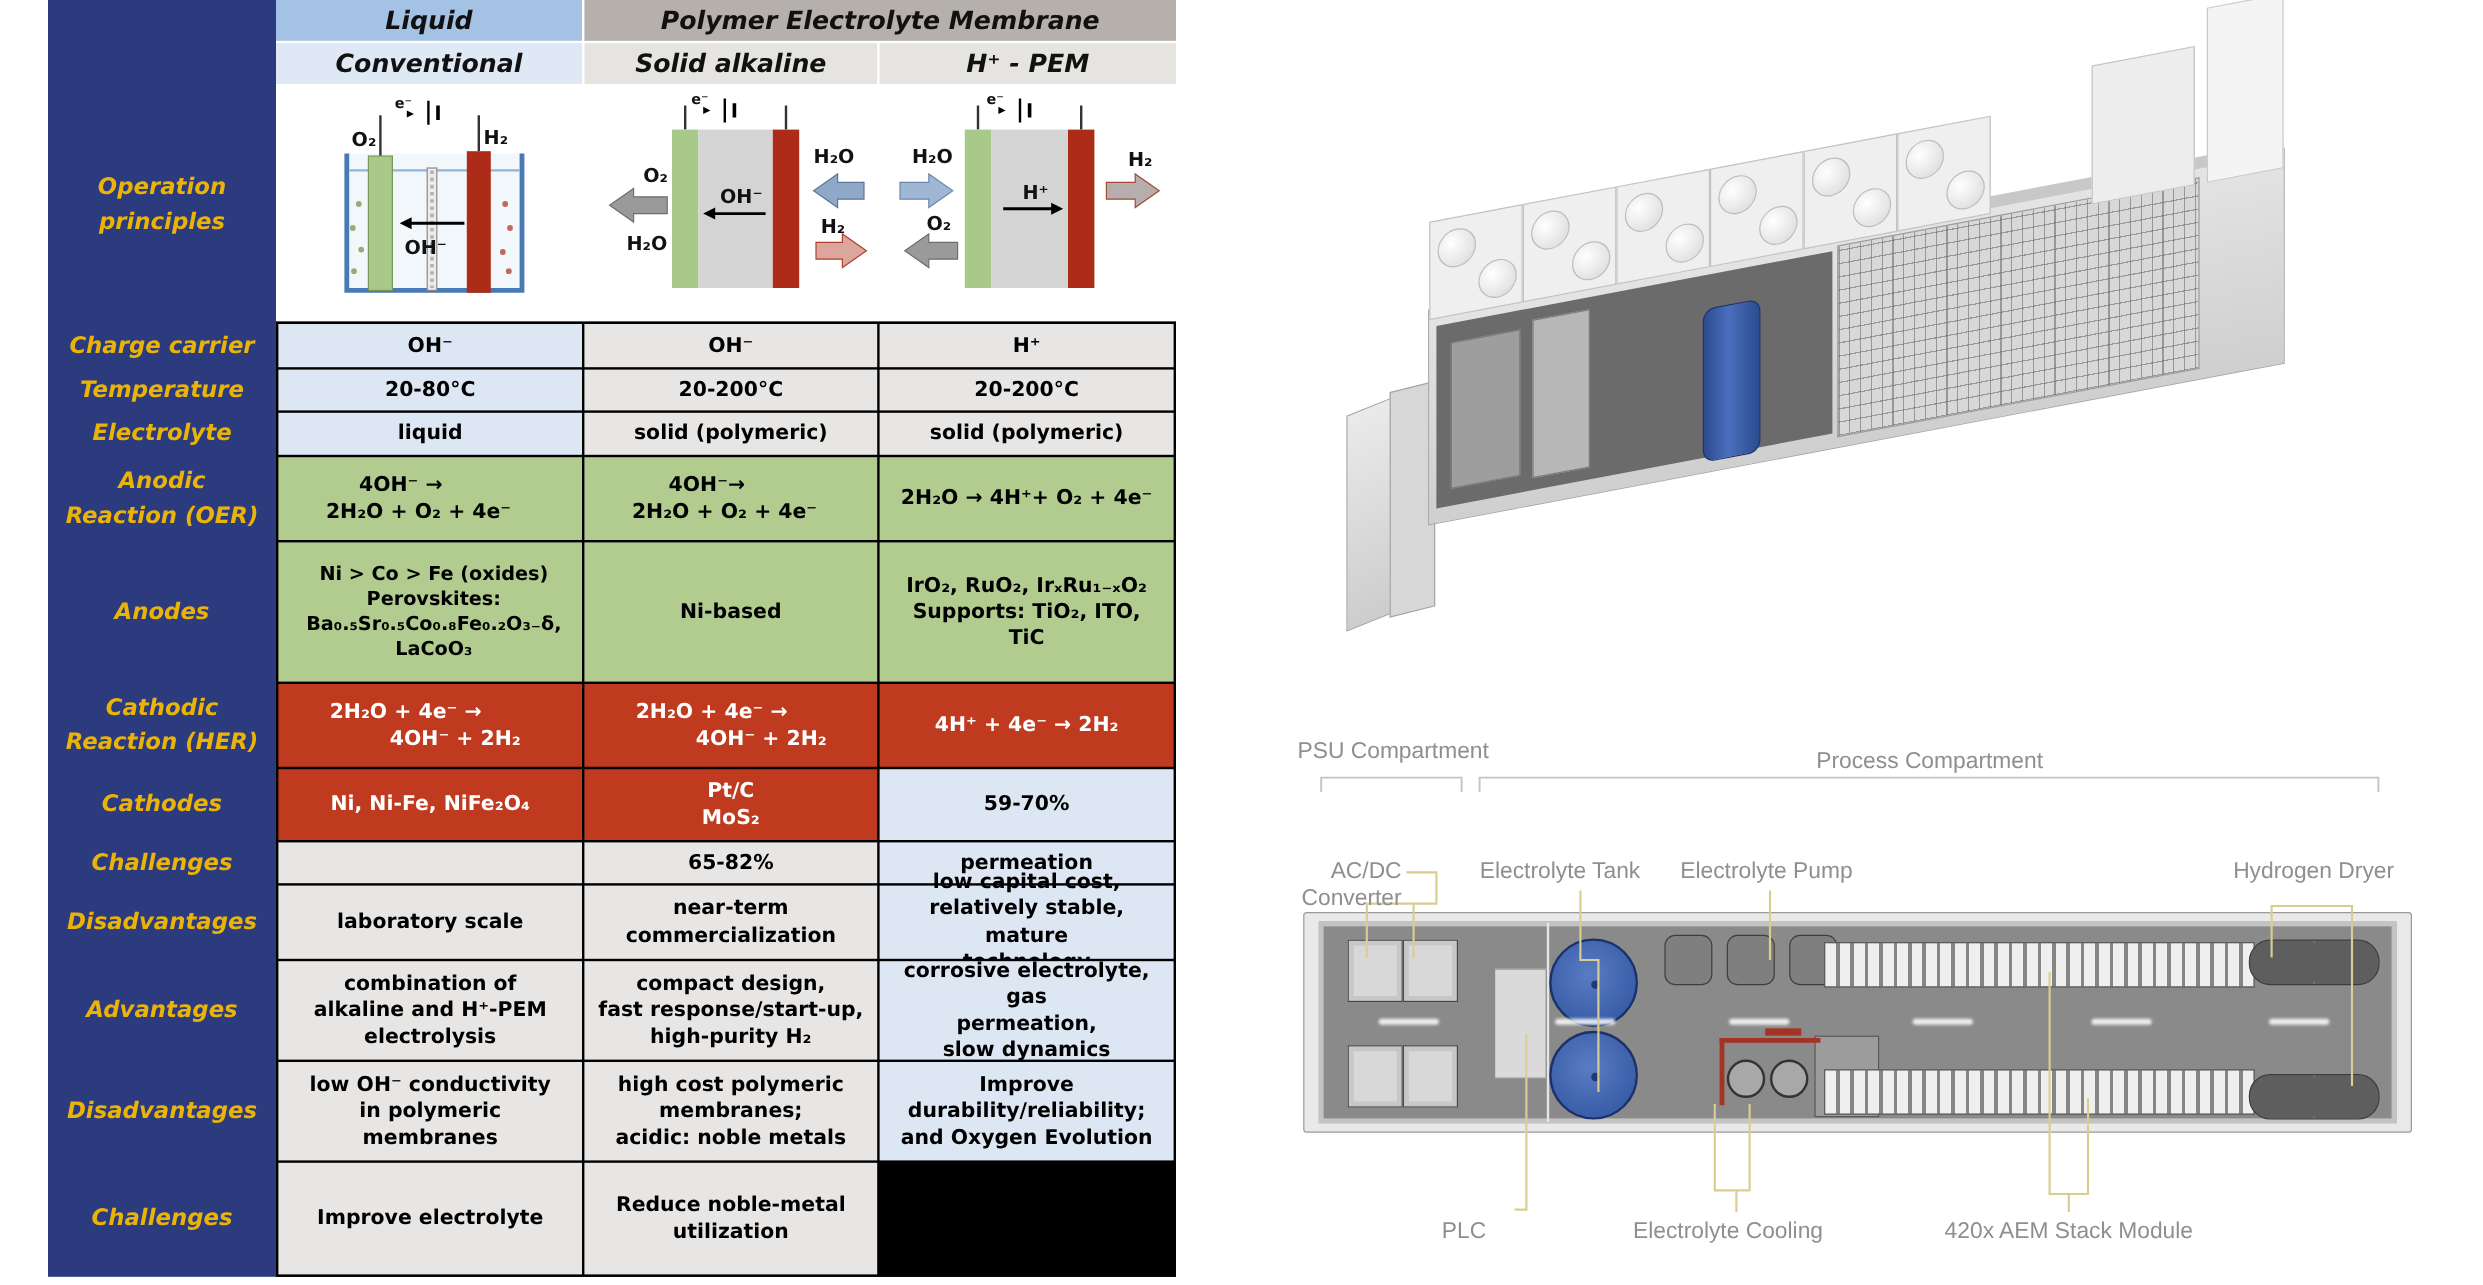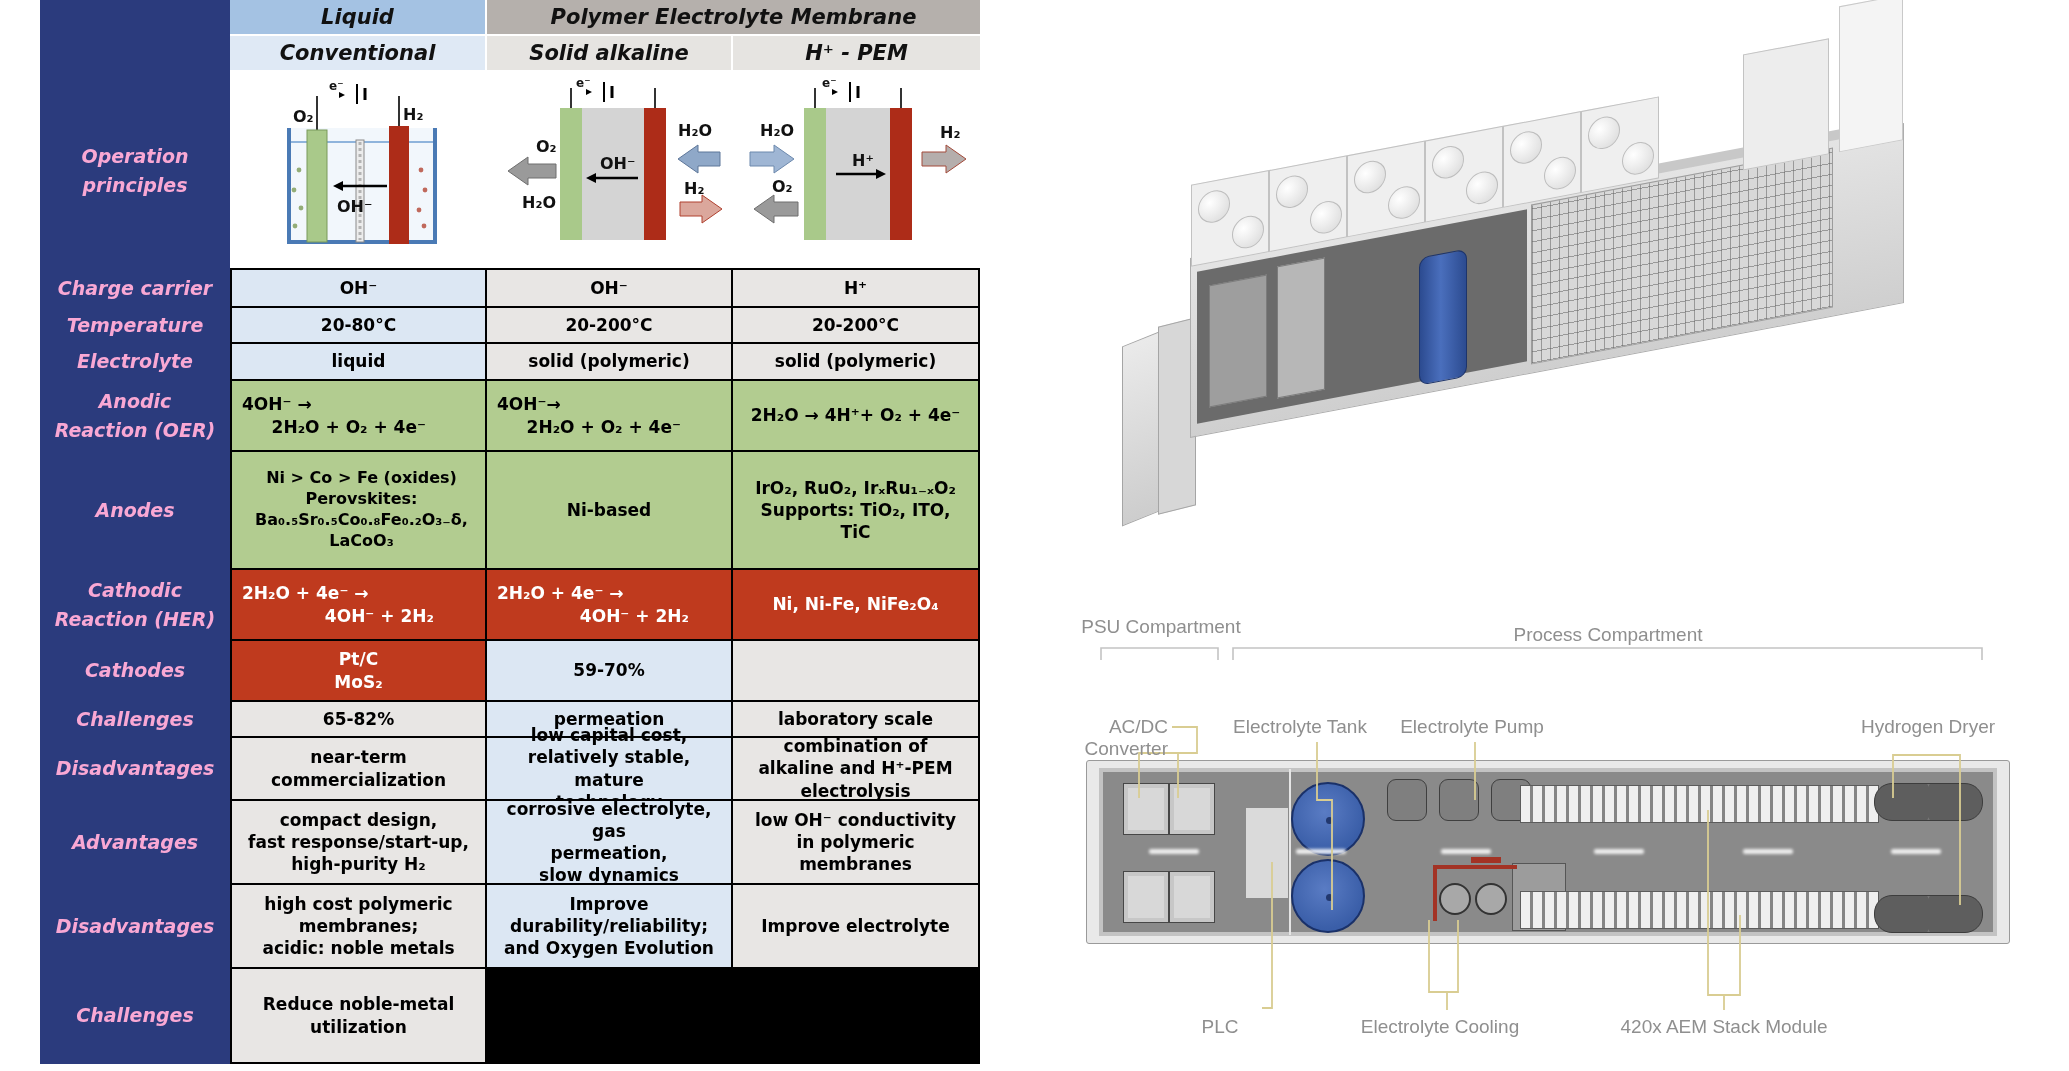--- a/index.html
+++ b/index.html
@@ -1,30 +1,30 @@
 <!DOCTYPE html>
 <html><head>
 <meta charset="utf-8">
 <style>
   html,body{margin:0;padding:0;background:#fff;}
   #stage{position:relative;width:2069px;height:1071px;background:#fff;overflow:hidden;
          font-family:"DejaVu Sans","Liberation Sans",sans-serif;}
   
   #sidebar{position:absolute;left:40px;top:0;width:190px;height:1064px;background:#2b3b7d;}
-  .slab{position:absolute;left:0;width:100%;text-align:center;color:#f9a8d4;font-weight:bold;
+  .slab{position:absolute;left:0;width:100%;text-align:center;color:#eab308;font-weight:bold;
         font-style:italic;font-size:19px;line-height:1.5;white-space:pre-line;transform:translateY(-50%);}
   .band{position:absolute;display:flex;align-items:center;justify-content:center;
         font-weight:bold;font-style:italic;font-size:21px;color:#111;height:34px;}
   #grid{position:absolute;left:230px;top:268px;width:750px;box-sizing:border-box;
         display:grid;grid-template-columns:253px 244px 245px;
         grid-template-rows:36px 34px 35px 69px 116px 69px 59px 34px 61px 82px 82px 93px;
         gap:2px;background:#000;border:2px solid #000;}
   .cell{display:flex;align-items:center;justify-content:center;text-align:center;
         font-weight:bold;font-size:17px;line-height:1.3;white-space:pre-line;padding:1px 4px;box-sizing:border-box;}
-  .cell.left{justify-content:flex-start;text-align:left;white-space:pre-wrap;padding-left:10px;}
+  .cell.left{justify-content:flex-start;text-align:center;white-space:pre-wrap;padding-left:10px;}
   .cell.sm{font-size:16px;padding-left:10px;}
   .b{background:#dce7f3;} .g{background:#e8e6e4;}
   .gr{background:#b2cc90;} .rd{background:#bf3a1e;color:#fff;}
   .diag{position:absolute;top:74px;height:192px;}
   .diag text{font-weight:bold;font-size:16px;fill:#111;font-family:"DejaVu Sans",sans-serif;}
   .diag text.sm{font-size:12px;}
   
   .glabel{position:absolute;color:#8f8f8f;font-size:19px;font-family:"Liberation Sans","DejaVu Sans",sans-serif;
           text-align:center;}
   
@@ -196,20 +196,21 @@
 LaCoO₃</div>
     <div class="cell gr">Ni-based</div>
     <div class="cell gr">IrO₂, RuO₂, IrₓRu₁₋ₓO₂
 Supports: TiO₂, ITO,
 TiC</div>
 
     <div class="cell rd left">2H₂O + 4e⁻ →
               4OH⁻ + 2H₂</div>
     <div class="cell rd left">2H₂O + 4e⁻ →
               4OH⁻ + 2H₂</div>
+    <div class="cell rd">4H⁺ + 4e⁻ → 2H₂</div>
 
     <div class="cell rd">Ni, Ni-Fe, NiFe₂O₄</div>
     <div class="cell rd">Pt/C
 MoS₂</div>
 
     <div class="cell b">59-70%</div>
     <div class="cell g"></div>
     <div class="cell g">65-82%</div>
 
     <div class="cell b">permeation</div>

